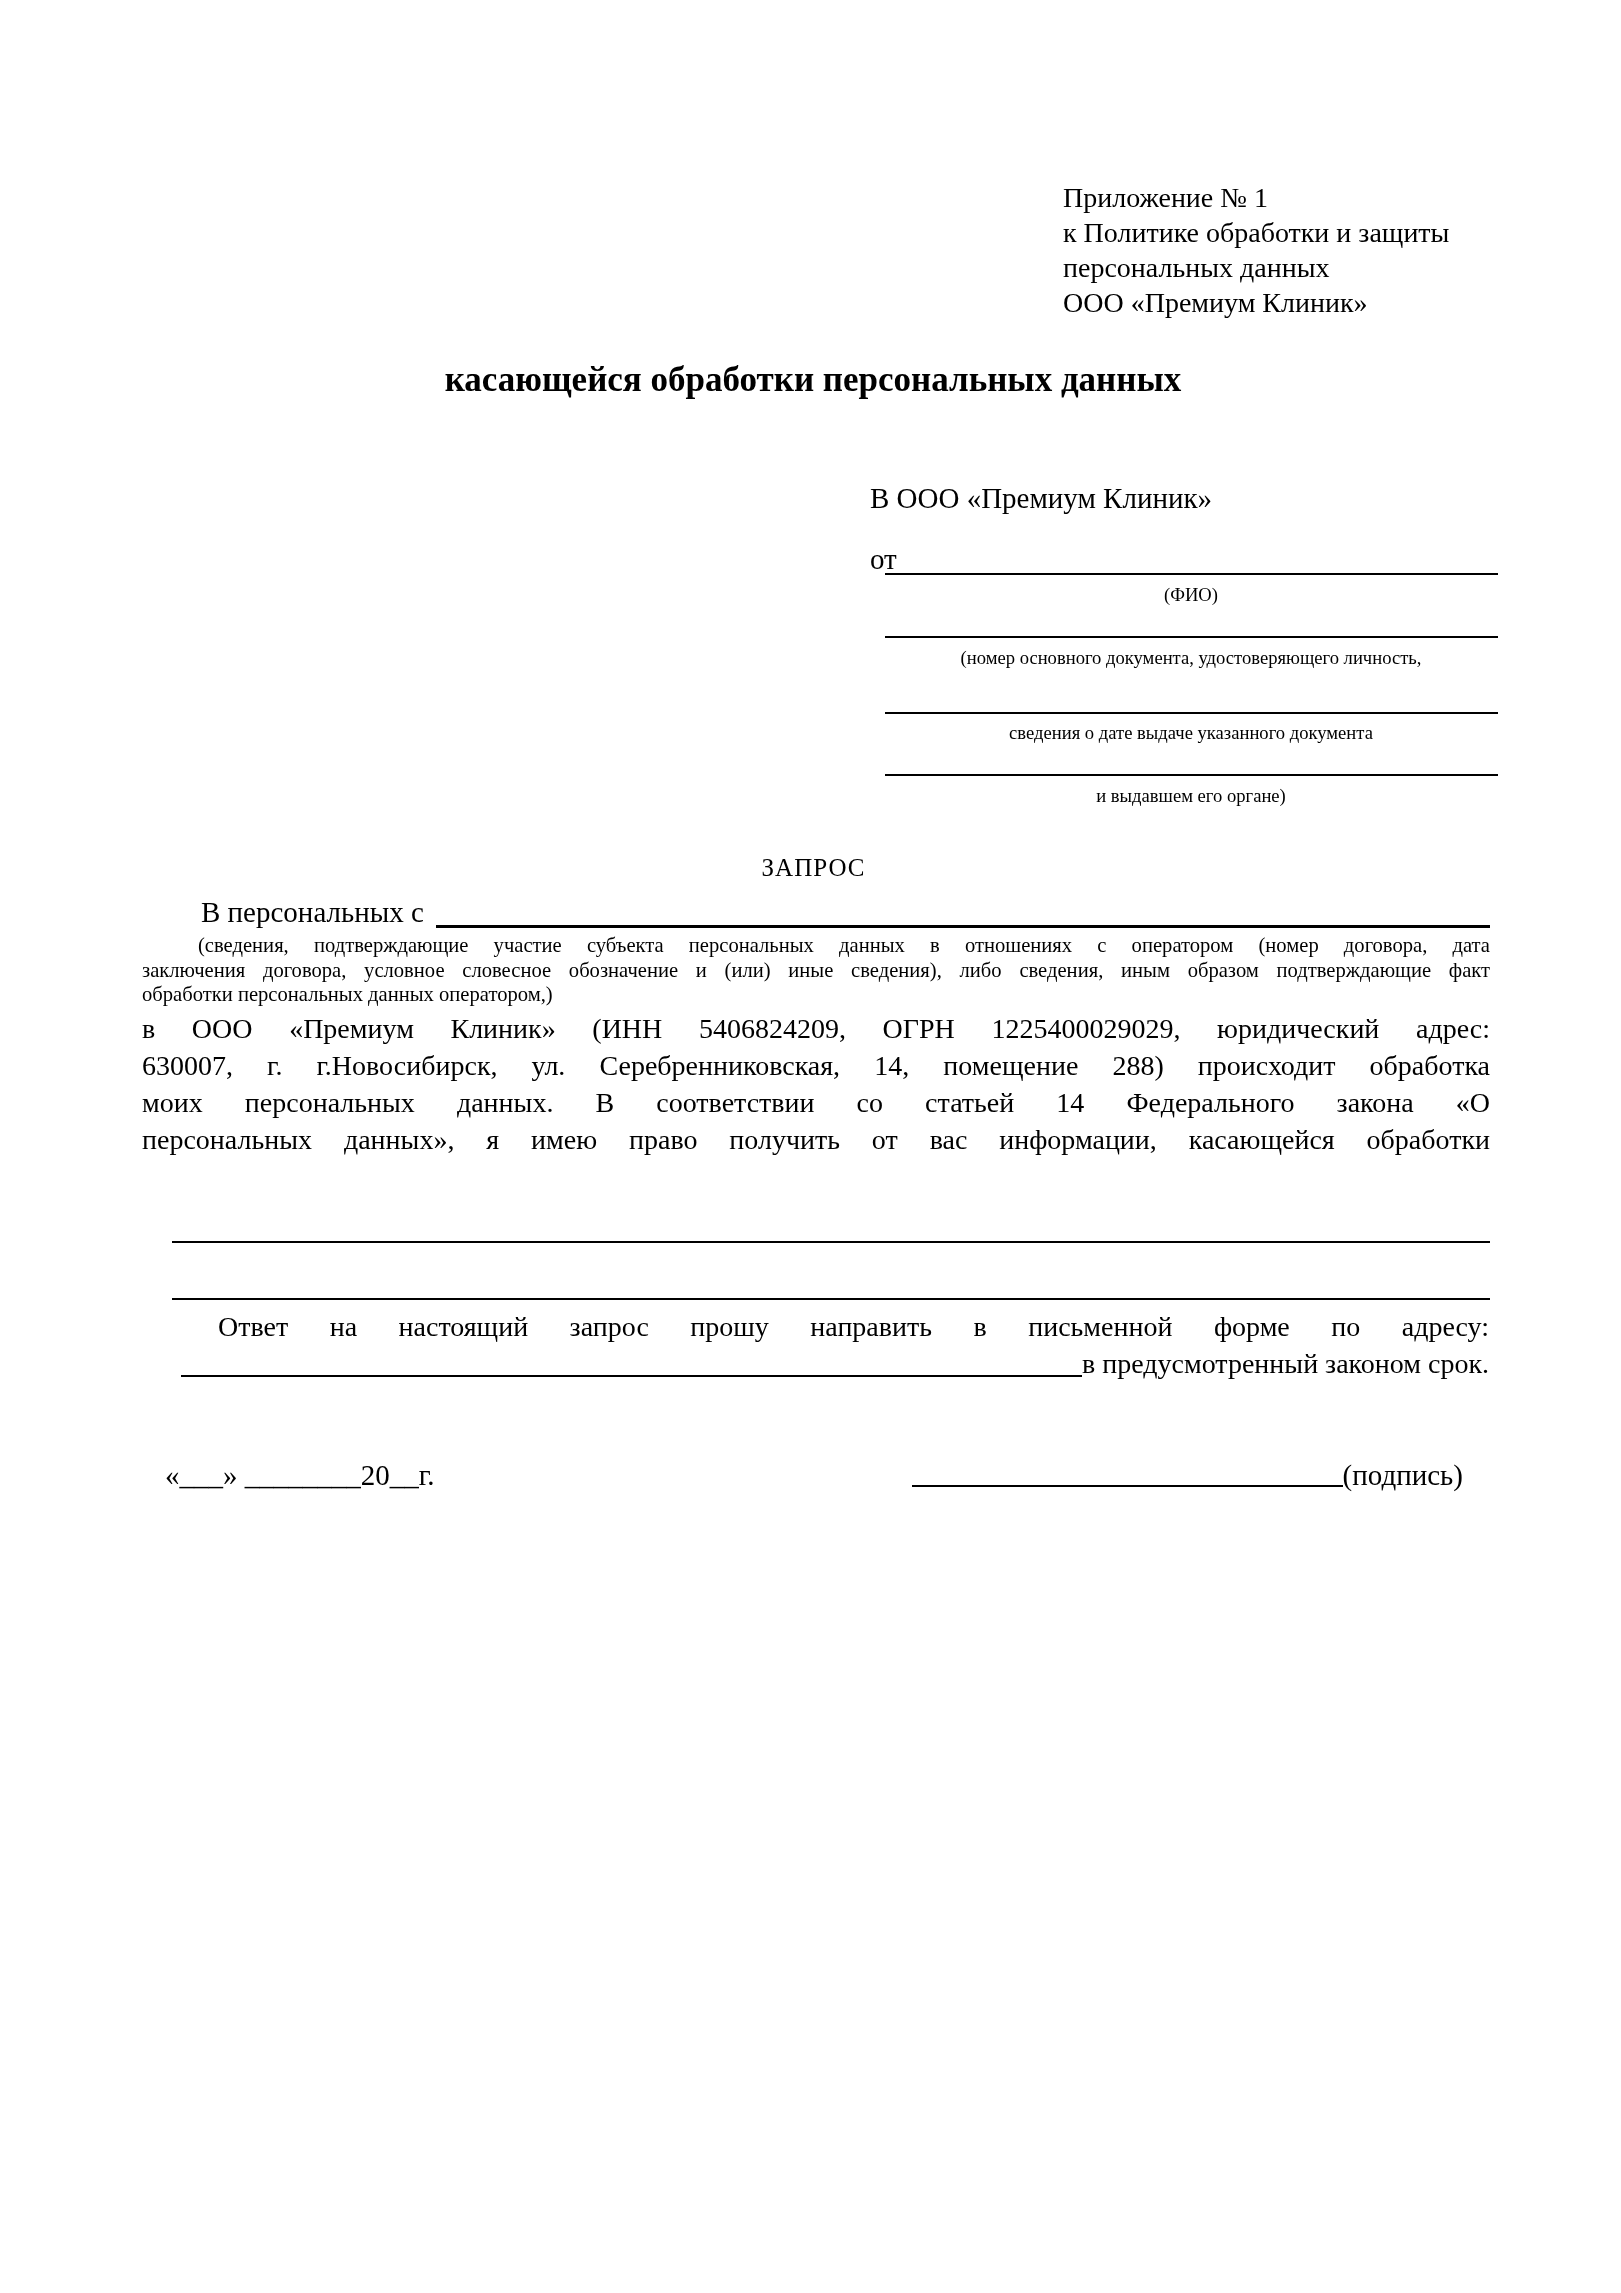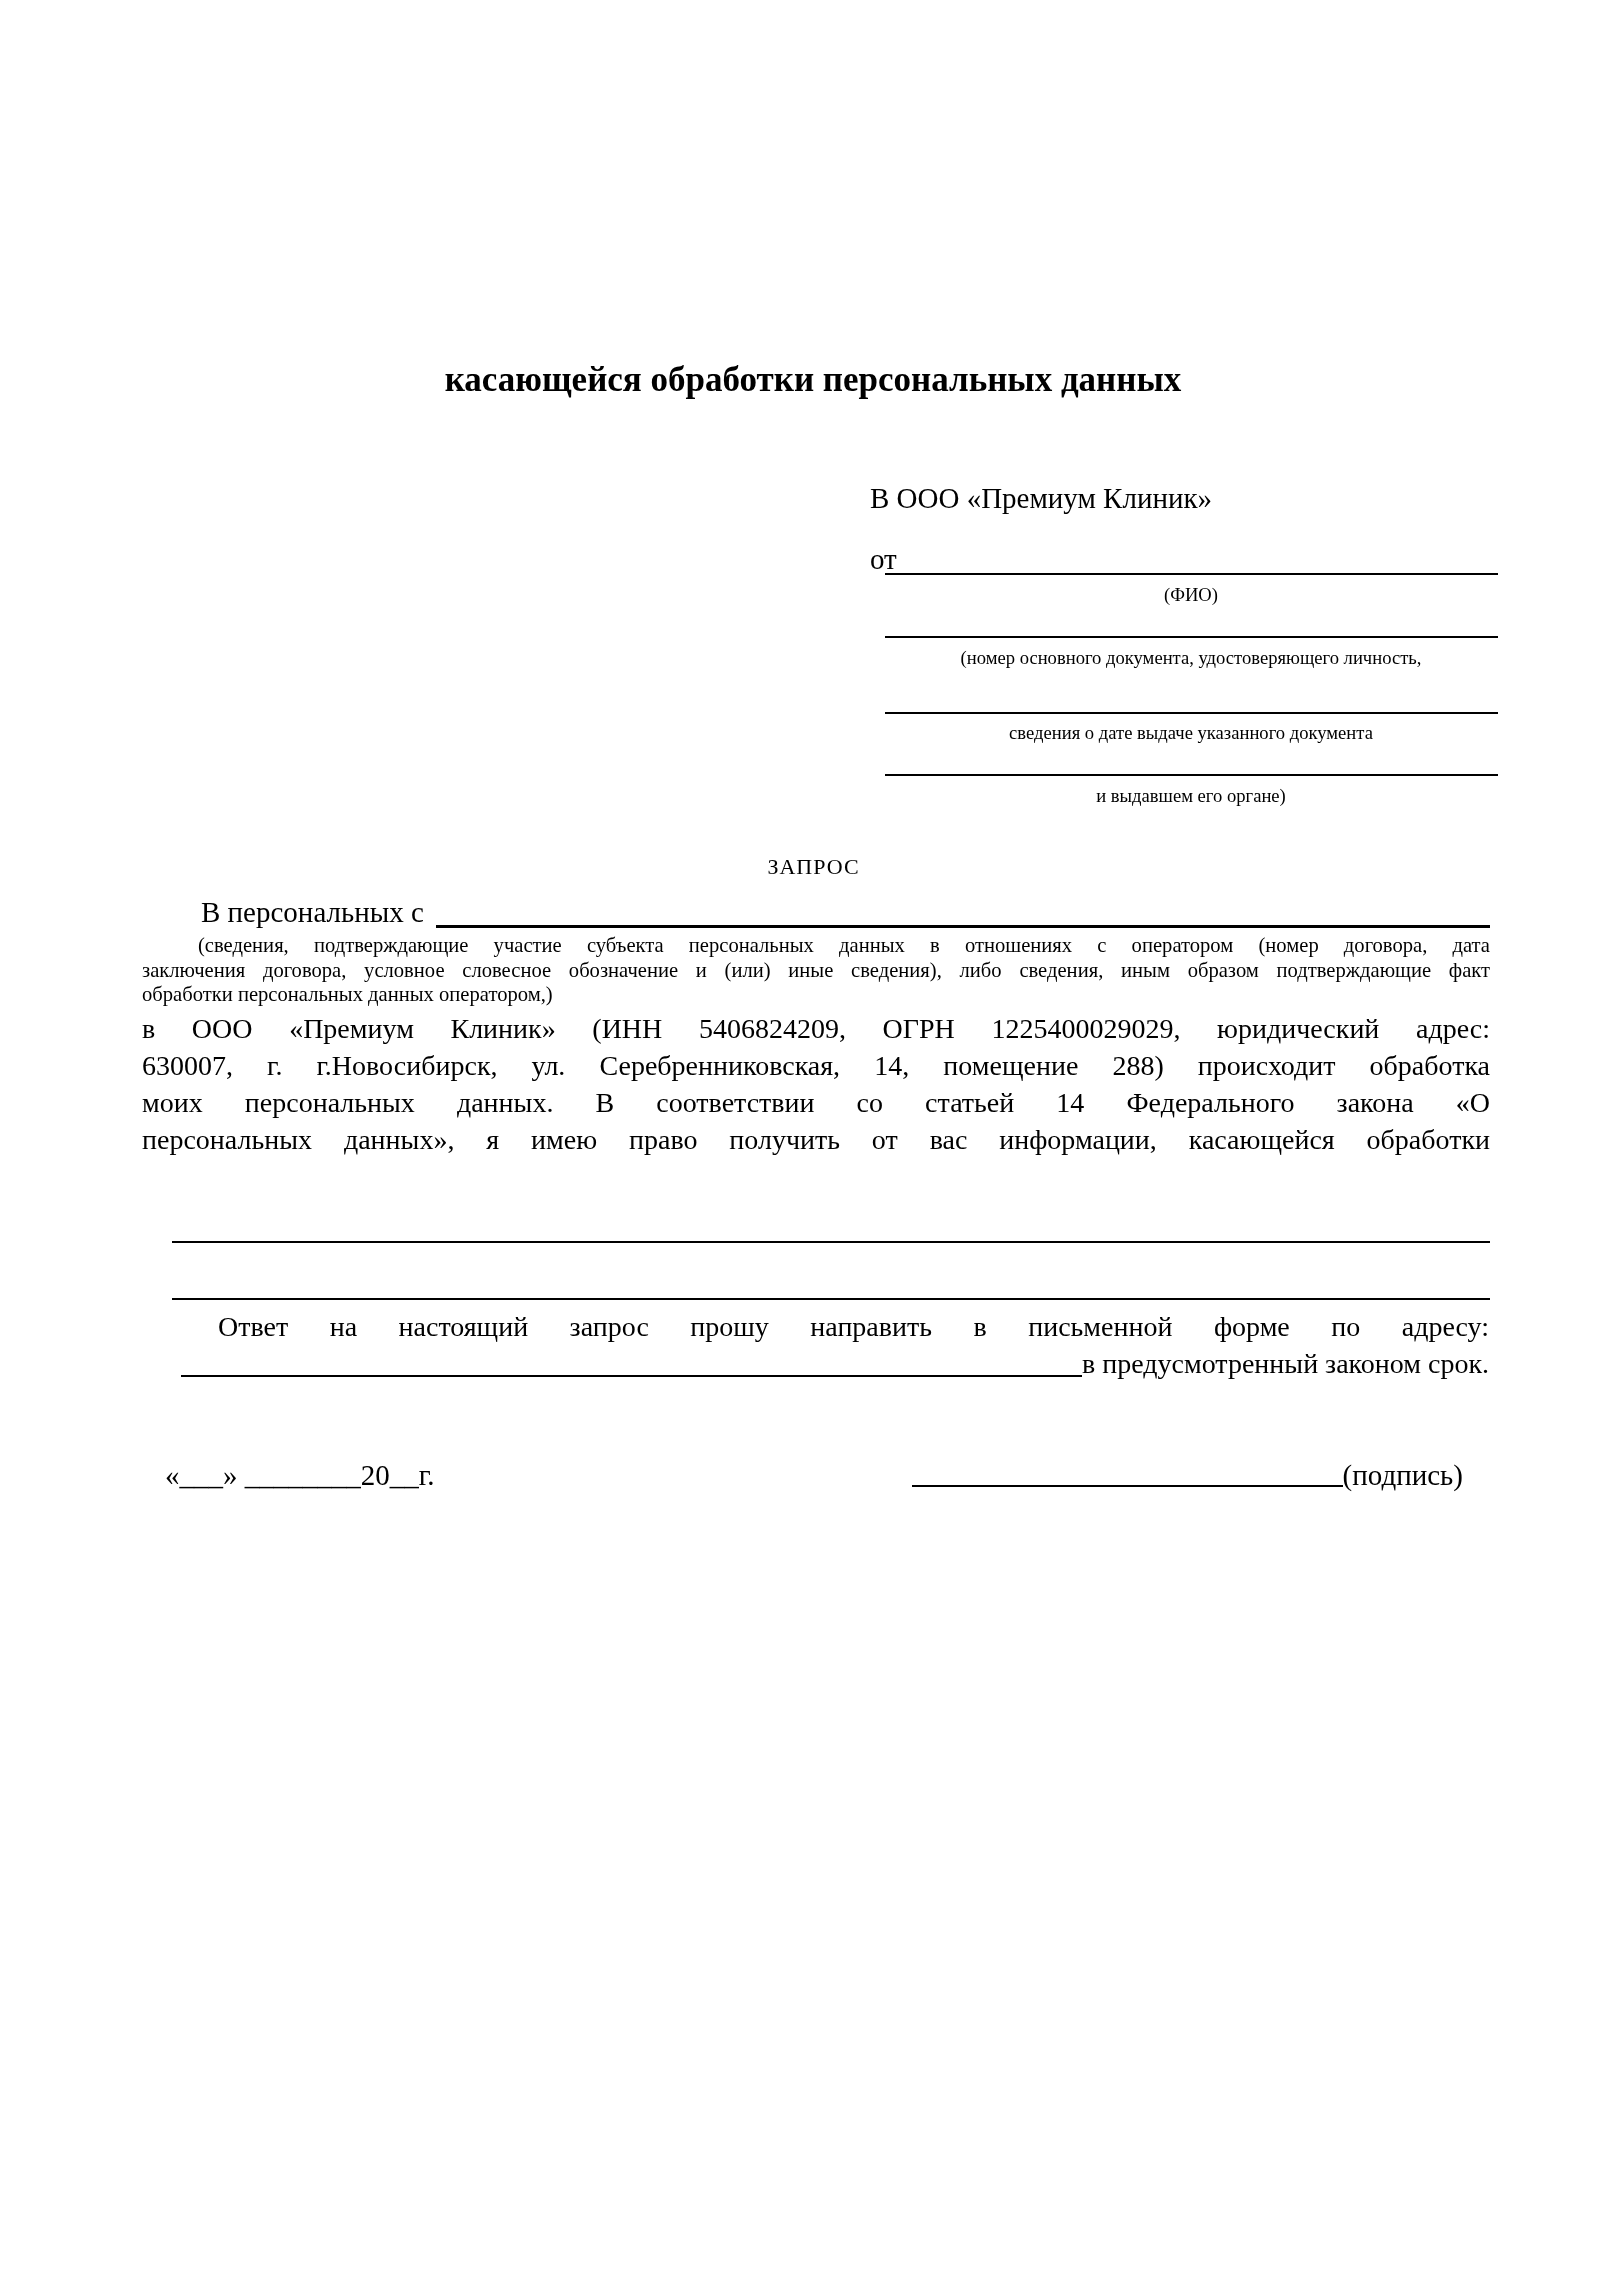--- a/index.html
+++ b/index.html
@@ -27,21 +27,21 @@
   .rule {
     position: absolute; left: 885px; width: 613px; height: 0;
     border-bottom: 2.9px solid #000;
   }
   .cap {
     position: absolute; left: 880px; width: 622px;
     text-align: center; font-size: 18.6px; line-height: 22.5px; white-space: nowrap; font-family: Liberation Serif, serif;
   }
   .zapros {
     position: absolute; left: 137px; width: 1353px; top: 854px;
-    text-align: center; font-size: 22px; letter-spacing: 1px;
+    text-align: center; font-size: 25px; letter-spacing: 1px;
   }
   .intro {
     position: absolute; left: 142px; width: 1348px; top: 895px;
     font-size: 29px; line-height: 35px; display: flex; align-items: flex-end;
   }
   .intro .prefix { padding-left: 59px; white-space: nowrap; }
   .intro .iline  { flex: 1; border-bottom: 3.9px solid #000; margin-left: 11.8px; margin-bottom: 2px; }
   .note {
     position: absolute; left: 142px; width: 1348px; top: 933px;
     font-size: 20.6px; line-height: 24.5px;
@@ -81,20 +81,26 @@
     font-size: 29px; display: flex; align-items: flex-end;
   }
   .datesig-right .sline { flex: 1; border-bottom: 2.9px solid #000; margin-bottom: 4.9px; }
   .datesig-right .scap  { white-space: nowrap; }
 </style>
 </head>
 <body>
 
 <div class="page">
 
+  <div class="annex">
+    <div>Приложение № 1</div>
+    <div>к Политике обработки и защиты</div>
+    <div>персональных данных</div>
+    <div>ООО «Премиум Клиник»</div>
+  </div>
 
   <div class="doc-title">
     <div>касающейся обработки персональных данных</div>
   </div>
 
   <div class="addr-to">В ООО «Премиум Клиник»</div>
   <div class="addr-from">от</div>
 
   <div class="rule" style="top:573px;"></div>
   <div class="cap" style="top:584px;">(ФИО)</div>

